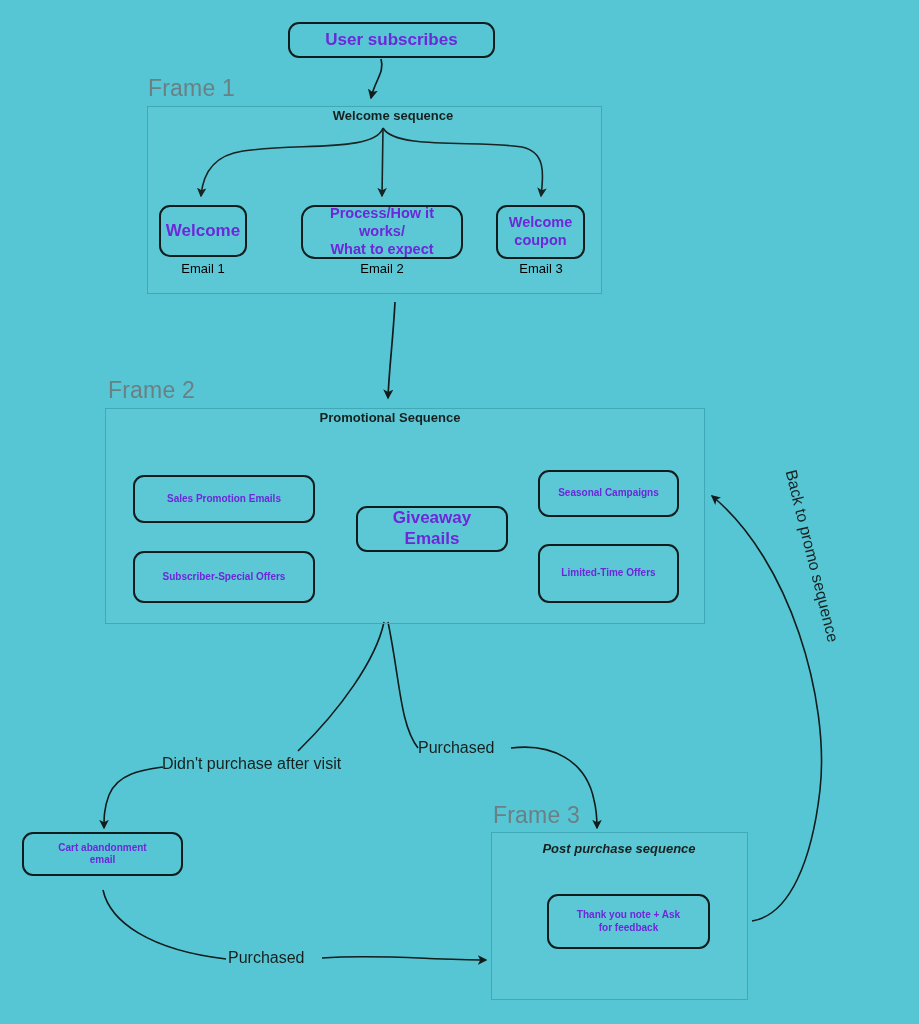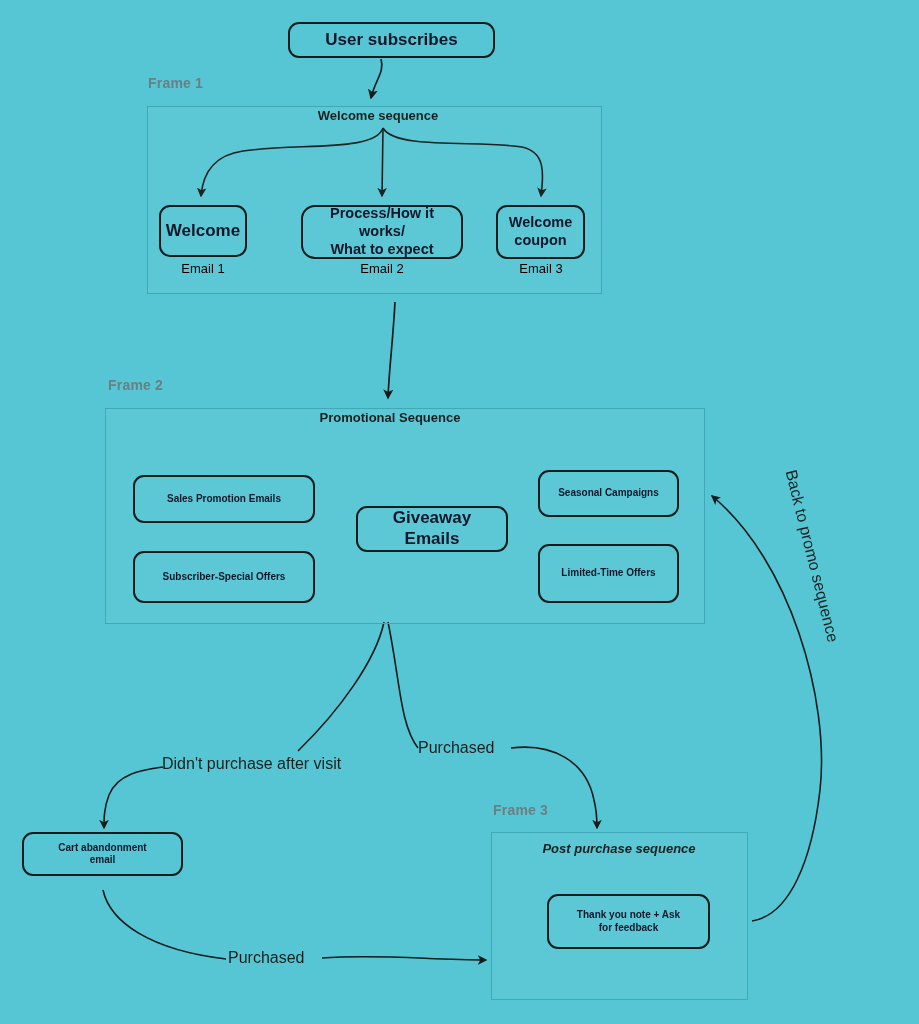--- a/index.html
+++ b/index.html
@@ -30,22 +30,22 @@
   }
   .frame {
     position: absolute;
     border: 1px solid #3fa9b8;
     background: rgba(255,255,255,0.035);
     box-sizing: border-box;
   }
   .frame-label {
     position: absolute;
     color: #6b7f84;
-    font-size: 14px;
-    font-weight: 700;
+    font-size: 23px;
+    font-weight: 400;
     letter-spacing: 0.2px;
     white-space: nowrap;
   }
   .frame-title {
     position: absolute;
     color: #16211f;
     font-size: 13px;
     font-weight: bold;
     white-space: nowrap;
     text-align: center;
@@ -53,21 +53,21 @@
   .node {
     position: absolute;
     border: 2.2px solid #111c1c;
     border-radius: 11px;
     background: transparent;
     box-sizing: border-box;
     display: flex;
     align-items: center;
     justify-content: center;
     text-align: center;
-    color: #0f172a;
+    color: #6d28d9;
     font-weight: bold;
     line-height: 1.22;
     padding: 2px 6px;
   }
   .node.big      { font-size: 17px; }
   .node.medium   { font-size: 14.5px; }
   .node.small    { font-size: 10px; }
   .caption {
     position: absolute;
     color: #000000;
@@ -119,21 +119,21 @@
 
     <path d="M 752 921 C 790 915, 812 860, 820 790 C 830 700, 790 560, 712 496" fill="none" stroke="#111c1c" stroke-width="1.6" marker-end="url(#arrow)"></path>
   </svg>
 
   <div class="node big" style="left:288px; top:22px; width:207px; height:36px;">
     <span>User subscribes</span>
   </div>
 
   <div class="frame-label" style="left:148px; top:75px;">Frame 1</div>
   <div class="frame" style="left:147px; top:106px; width:455px; height:188px;"></div>
-  <div class="frame-title" style="left:228px; top:108px; width:300px;">Welcome sequence</div>
+  <div class="frame-title" style="left:243px; top:108px; width:300px;">Welcome sequence</div>
 
   <div class="node big" style="left:159px; top:205px; width:88px; height:52px;">
     <span>Welcome</span>
   </div>
   <div class="caption" style="left:155px; top:261px; width:96px;">Email 1</div>
 
   <div class="node medium" style="left:301px; top:205px; width:162px; height:54px; flex-direction:column;border-radius:14px;">
     <span>Process/How it works/</span>
     <span>What to expect</span>
   </div>

